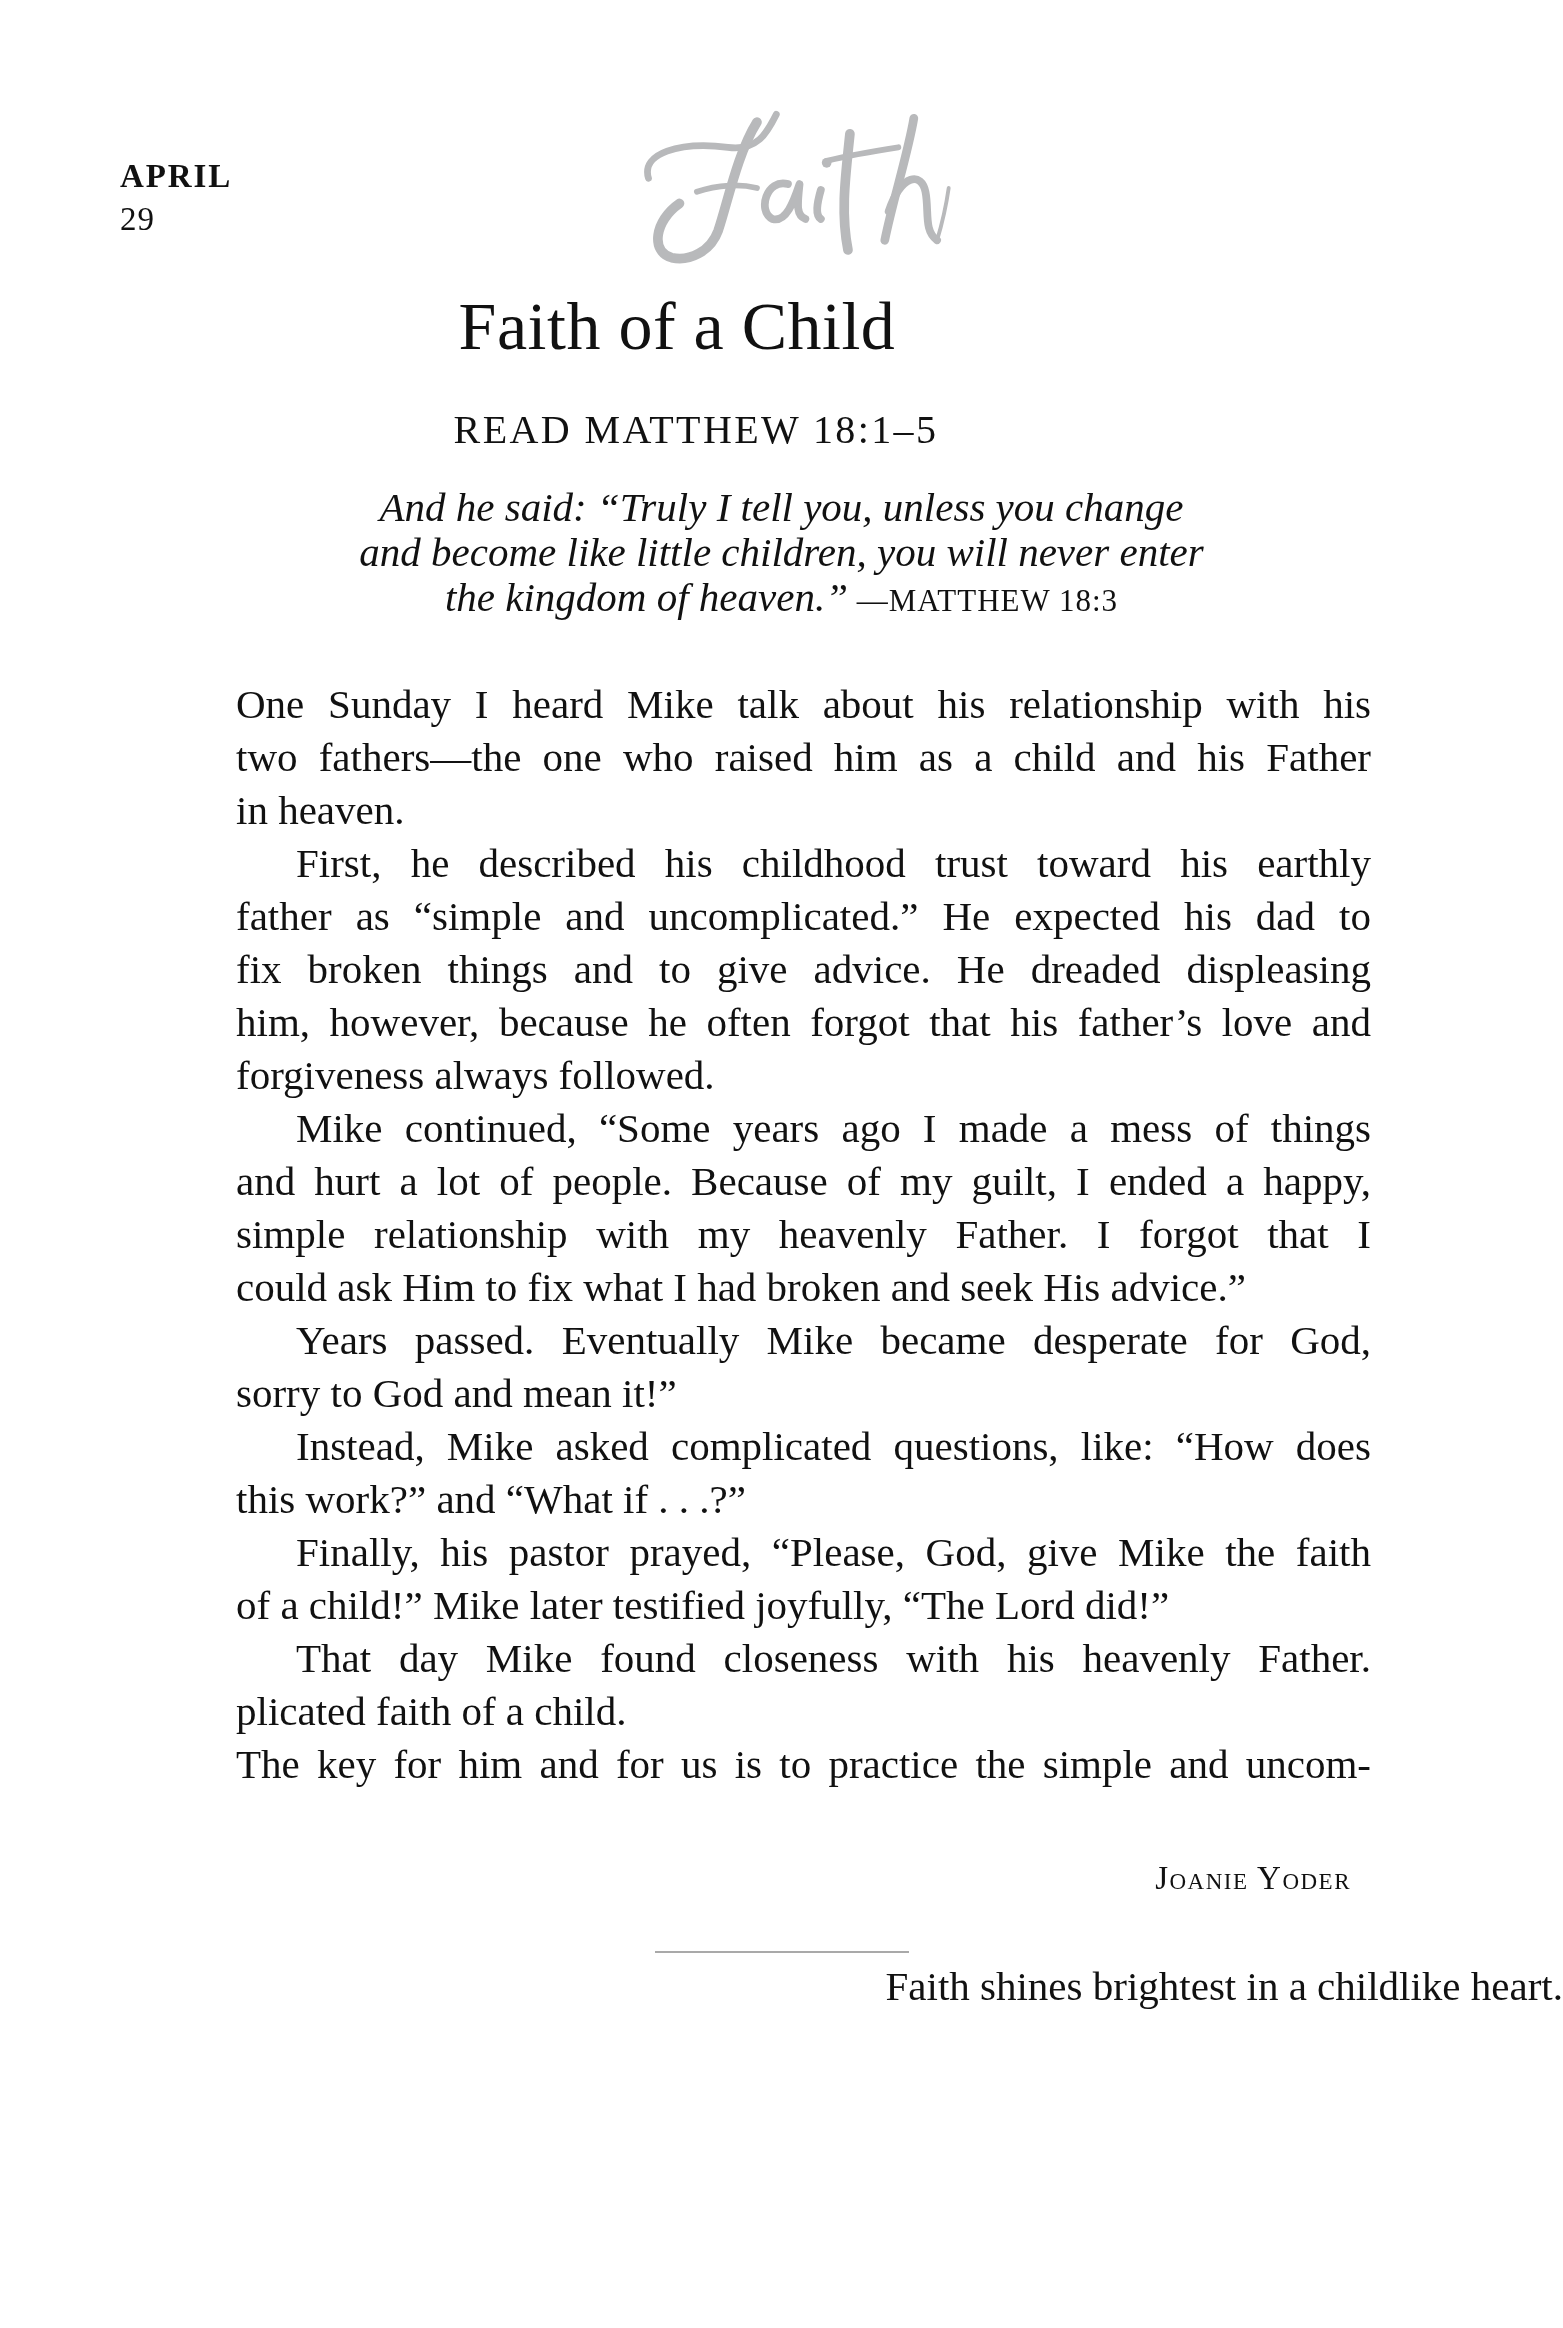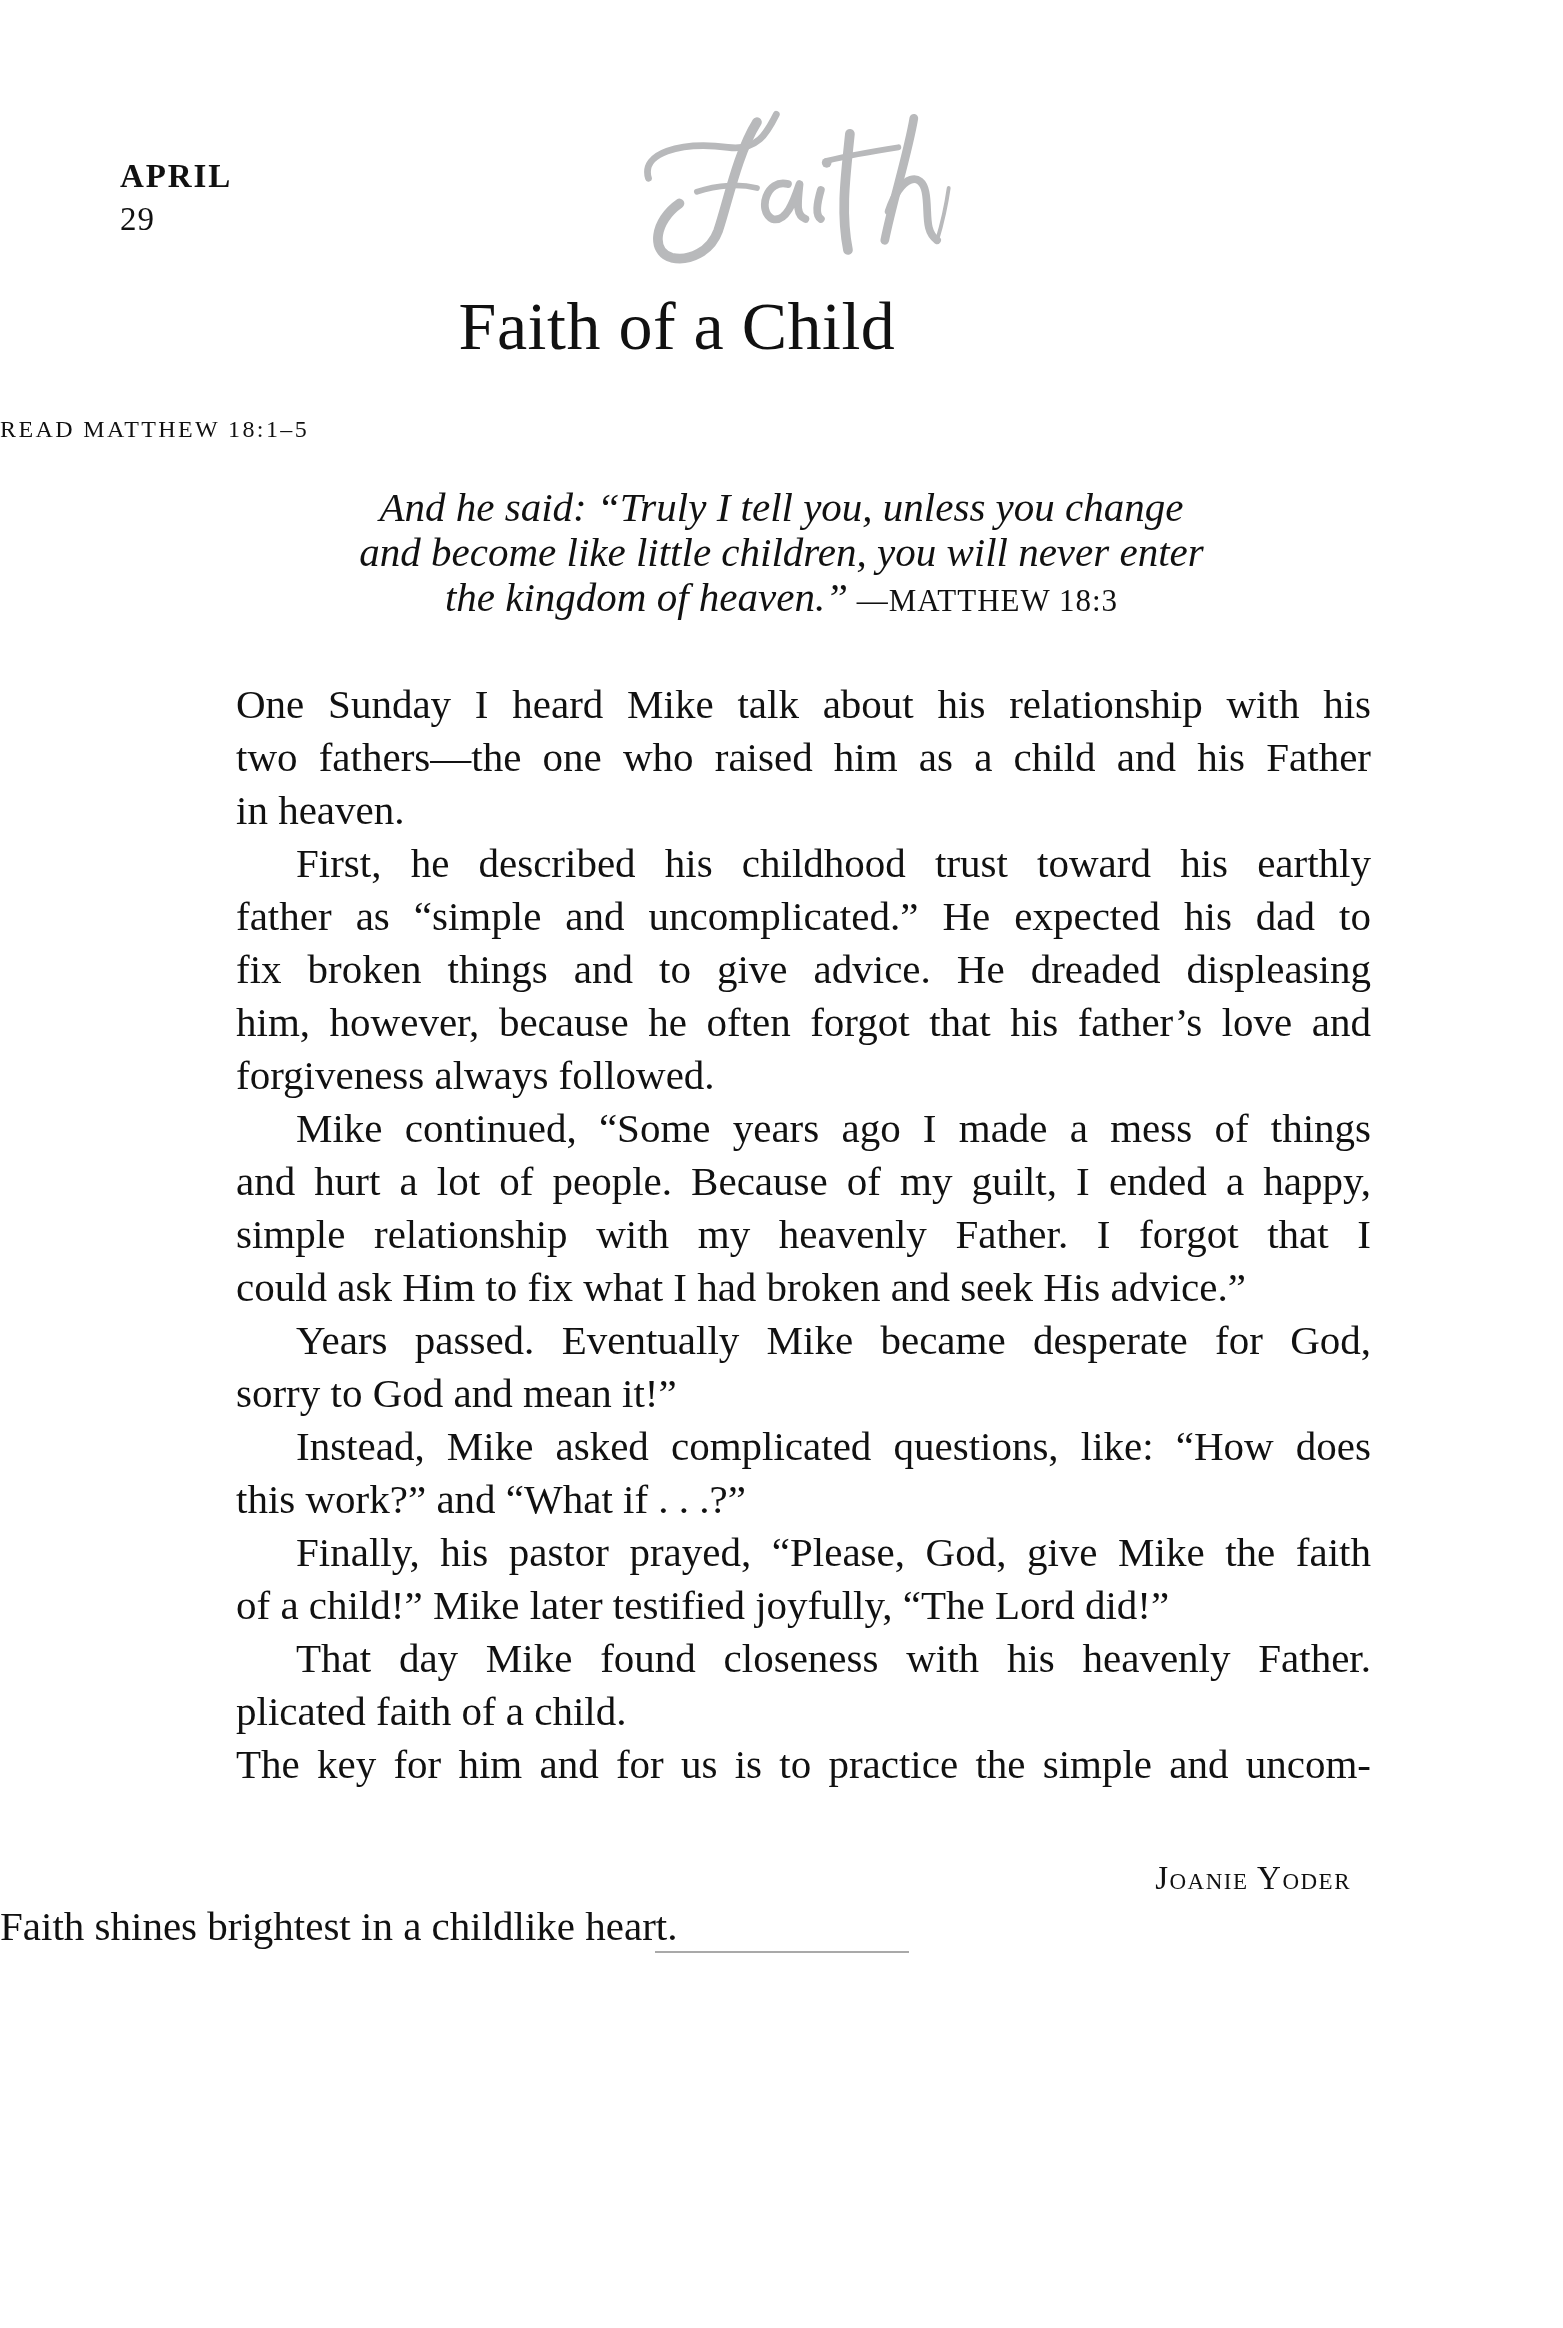--- a/index.html
+++ b/index.html
@@ -43,21 +43,22 @@
       text-align: center;
       font-size: 68px;
       line-height: 78px;
       letter-spacing: 0.5px;
     }
     .reading {
       position: absolute;
       left: 0;
       width: 1392px;
       top: 408px;
-      font-size: 24px;
+      text-align: center;
+      font-size: 40px;
       line-height: 43px;
       letter-spacing: 2.4px;
     }
     .verse {
       position: absolute;
       left: 194px;
       width: 1175px;
       top: 485px;
       text-align: center;
       font-size: 41px;
@@ -106,22 +107,22 @@
       left: 655px;
       top: 1951px;
       width: 254px;
       height: 1.9px;
       background: #a9a9a9;
     }
     .thought {
       position: absolute;
       left: 0;
       width: 1563px;
-      top: 1900px;
-      text-align: left;
+      top: 1960px;
+      text-align: right;
       font-size: 41px;
       line-height: 52px;
     }
   </style>
 </head>
 <body>
 
 <div class="date">
   <span class="month">APRIL</span>
   <span class="day">29</span>

